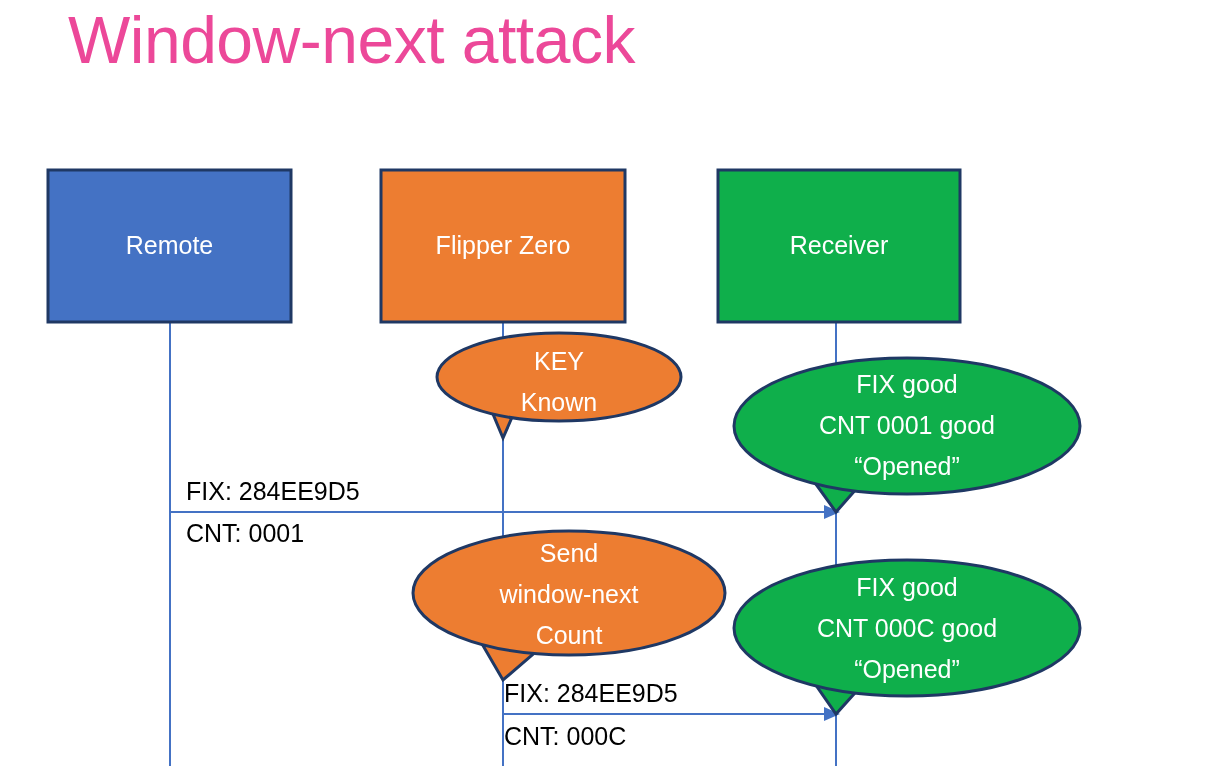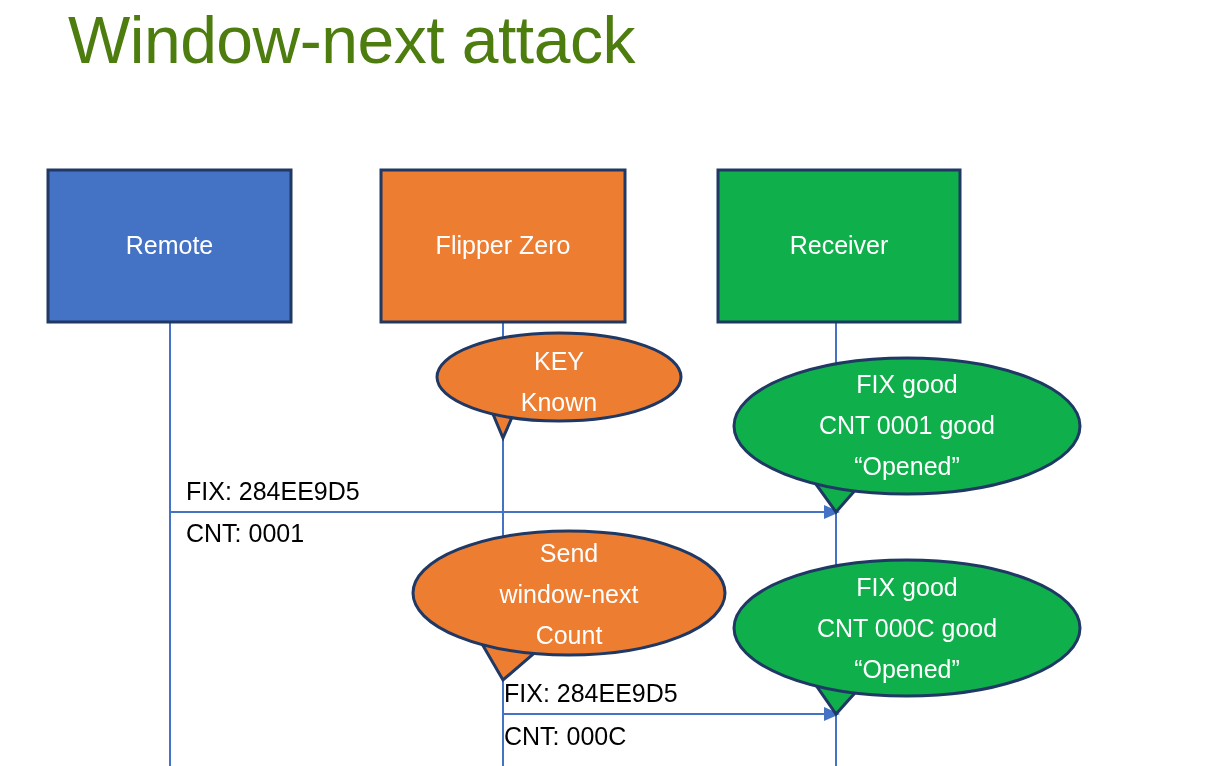--- a/index.html
+++ b/index.html
@@ -19,21 +19,21 @@
     width: 1221px;
     height: 766px;
     background: #ffffff;
   }
   #slide-title {
     position: absolute;
     left: 68px;
     top: 4px;
     font-size: 66px;
     font-weight: 400;
-    color: #4d7c0f;
+    color: #ec4899;
     letter-spacing: -0.5px;
     line-height: 1.1;
     white-space: nowrap;
     text-align: right;
   }
   svg.diagram {
     position: absolute;
     left: 0;
     top: 0;
     width: 1221px;

